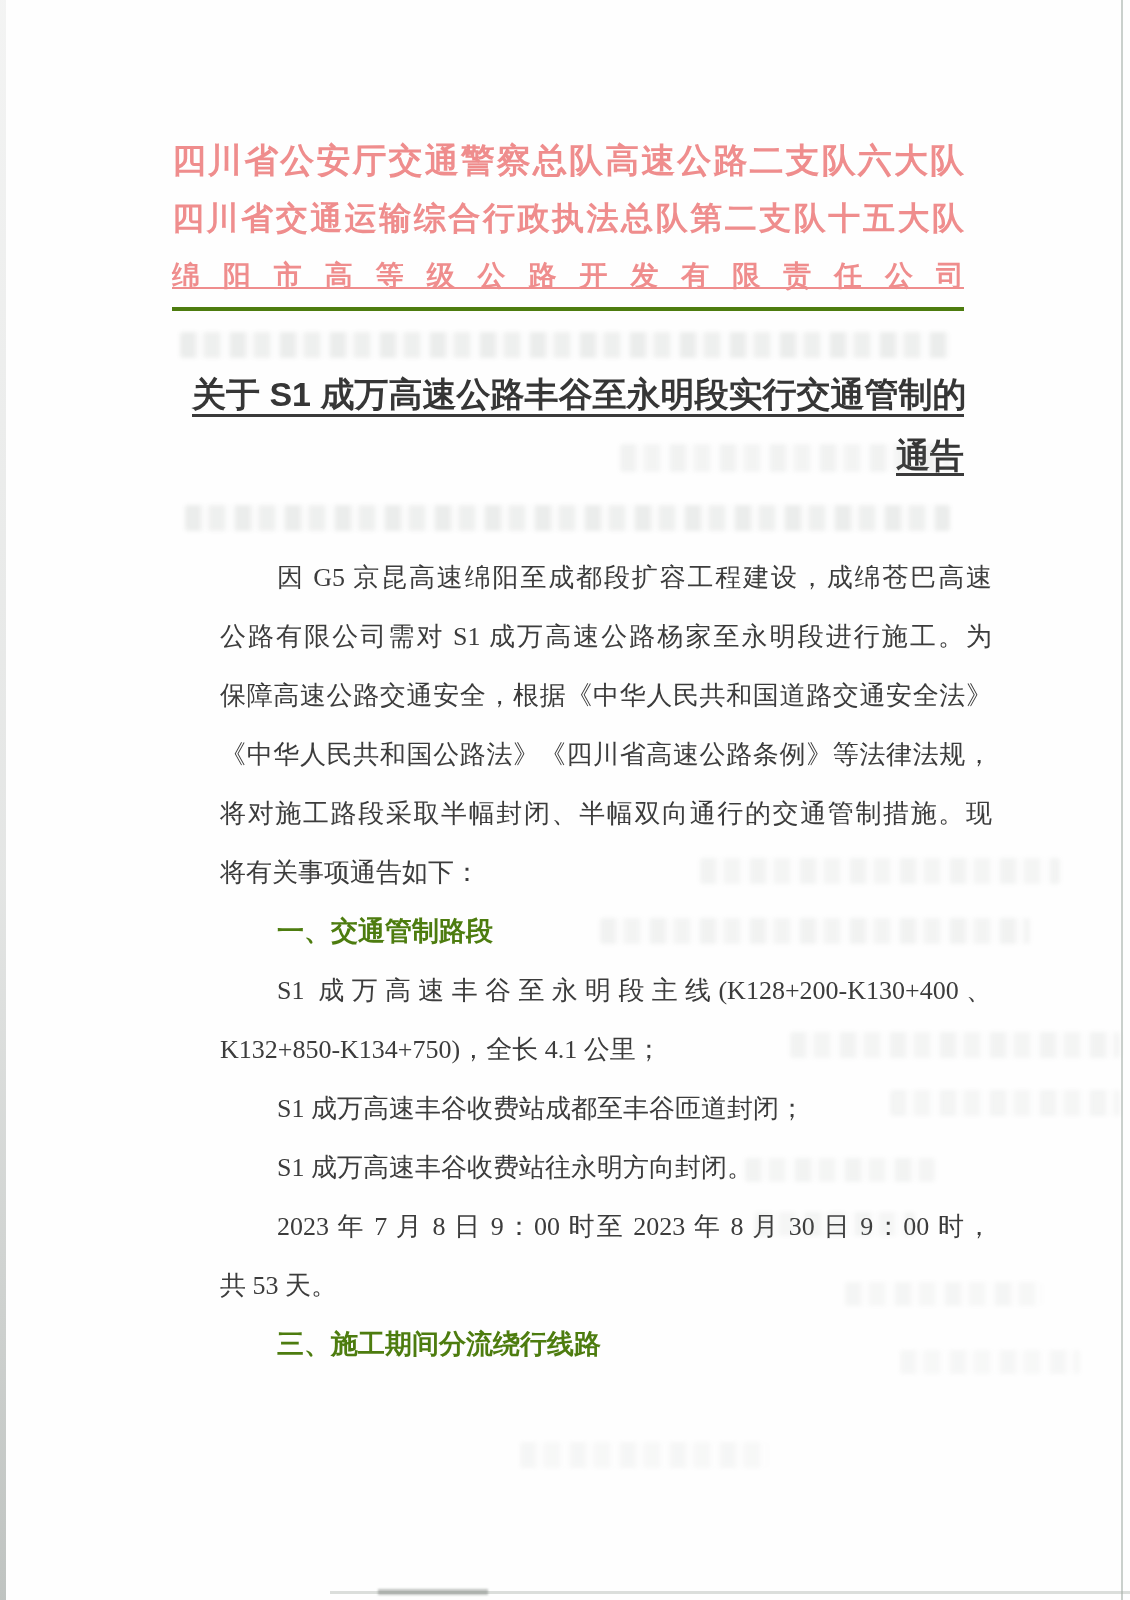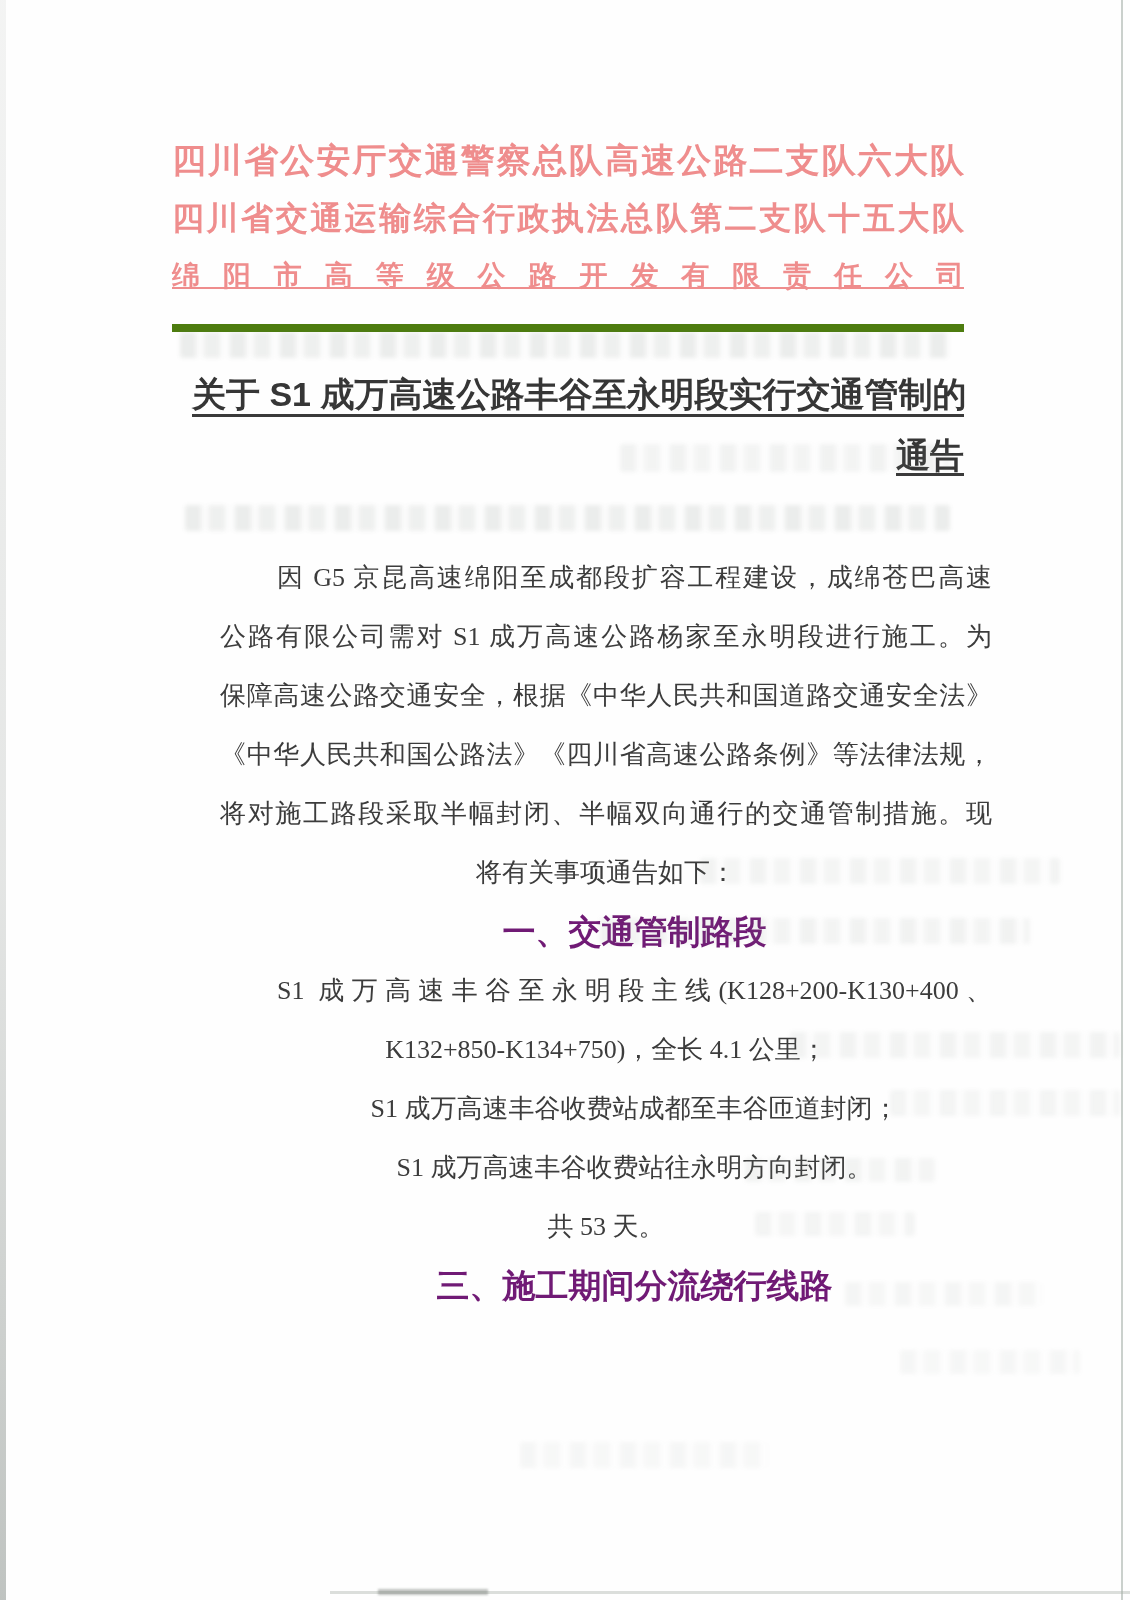--- a/index.html
+++ b/index.html
@@ -12,22 +12,22 @@
   }
   .page {
     position: absolute; left: 0; top: 0;
     width: 1130px; height: 1600px;
     background: #fefefe;
   }
 
   
   .letterhead {
     position: absolute; left: 172px; top: 131px; width: 792px;
-    border-bottom: 8px solid #4d7c0f;
-    padding-bottom: 19px;
+    border-bottom: 4px solid #4d7c0f;
+    padding-bottom: 2px;
   }
   .letterhead .lh-line {
     height: 58px; line-height: 58px;
     font-family: "Liberation Sans", "DejaVu Sans", sans-serif;
     font-weight: 700;
     color: #ef8d8d;
     text-align: justify; text-align-last: justify;
     white-space: nowrap;
     overflow: visible;
   }
@@ -61,27 +61,27 @@
   
   .body-text {
     position: absolute; left: 180px; top: 548px; width: 772px;
     font-size: 26px;
     color: #3c3c3c;
     margin-left: 40px;
   }
   .ln {
     height: 59px; line-height: 59px;
     white-space: nowrap;
-    text-align: center;
+    text-align: left;
   }
   .ln.just { text-align: justify; text-align-last: justify; white-space: normal; }
   .ln.ind  { text-indent: 57px; }
   .ln.hd   {
     font-family: "Liberation Sans", "DejaVu Sans", sans-serif;
-    font-weight: 700; font-size: 33px; color: #701a75;
+    font-weight: 700; font-size: 27px; color: #4d7c0f;
   }
 
   
   .ghost {
     position: absolute;
     background: repeating-linear-gradient(90deg,
       rgba(125,135,128,0.18) 0 16px,
       rgba(125,135,128,0.03) 16px 24px,
       rgba(125,135,128,0.15) 24px 40px,
       rgba(125,135,128,0.02) 40px 50px);
@@ -132,20 +132,21 @@
     <div class="ln just">公路有限公司需对 S1 成万高速公路杨家至永明段进行施工。为</div>
     <div class="ln just">保障高速公路交通安全，根据《中华人民共和国道路交通安全法》</div>
     <div class="ln just">《中华人民共和国公路法》《四川省高速公路条例》等法律法规，</div>
     <div class="ln just">将对施工路段采取半幅封闭、半幅双向通行的交通管制措施。现</div>
     <div class="ln">将有关事项通告如下：</div>
     <div class="ln hd ind">一、交通管制路段</div>
     <div class="ln ind just">S1 成万高速丰谷至永明段主线(K128+200-K130+400、</div>
     <div class="ln">K132+850-K134+750)，全长 4.1 公里；</div>
     <div class="ln ind">S1 成万高速丰谷收费站成都至丰谷匝道封闭；</div>
     <div class="ln ind">S1 成万高速丰谷收费站往永明方向封闭。</div>
+    <div class="ln ind just">2023 年 7 月 8 日 9：00 时至 2023 年 8 月 30 日 9：00 时，</div>
     <div class="ln">共 53 天。</div>
     <div class="ln hd ind">三、施工期间分流绕行线路</div>
   </div>
 
   <div class="ghost" style="left:180px; top:332px; width:770px; height:26px; opacity:.8"></div>
   <div class="ghost" style="left:620px; top:444px; width:330px; height:28px; opacity:.55"></div>
   <div class="ghost" style="left:185px; top:505px; width:765px; height:26px; opacity:.8"></div>
   <div class="ghost" style="left:700px; top:858px; width:360px; height:26px; opacity:.5"></div>
   <div class="ghost" style="left:600px; top:918px; width:430px; height:26px; opacity:.55"></div>
   <div class="ghost" style="left:790px; top:1032px; width:330px; height:26px; opacity:.5"></div>

